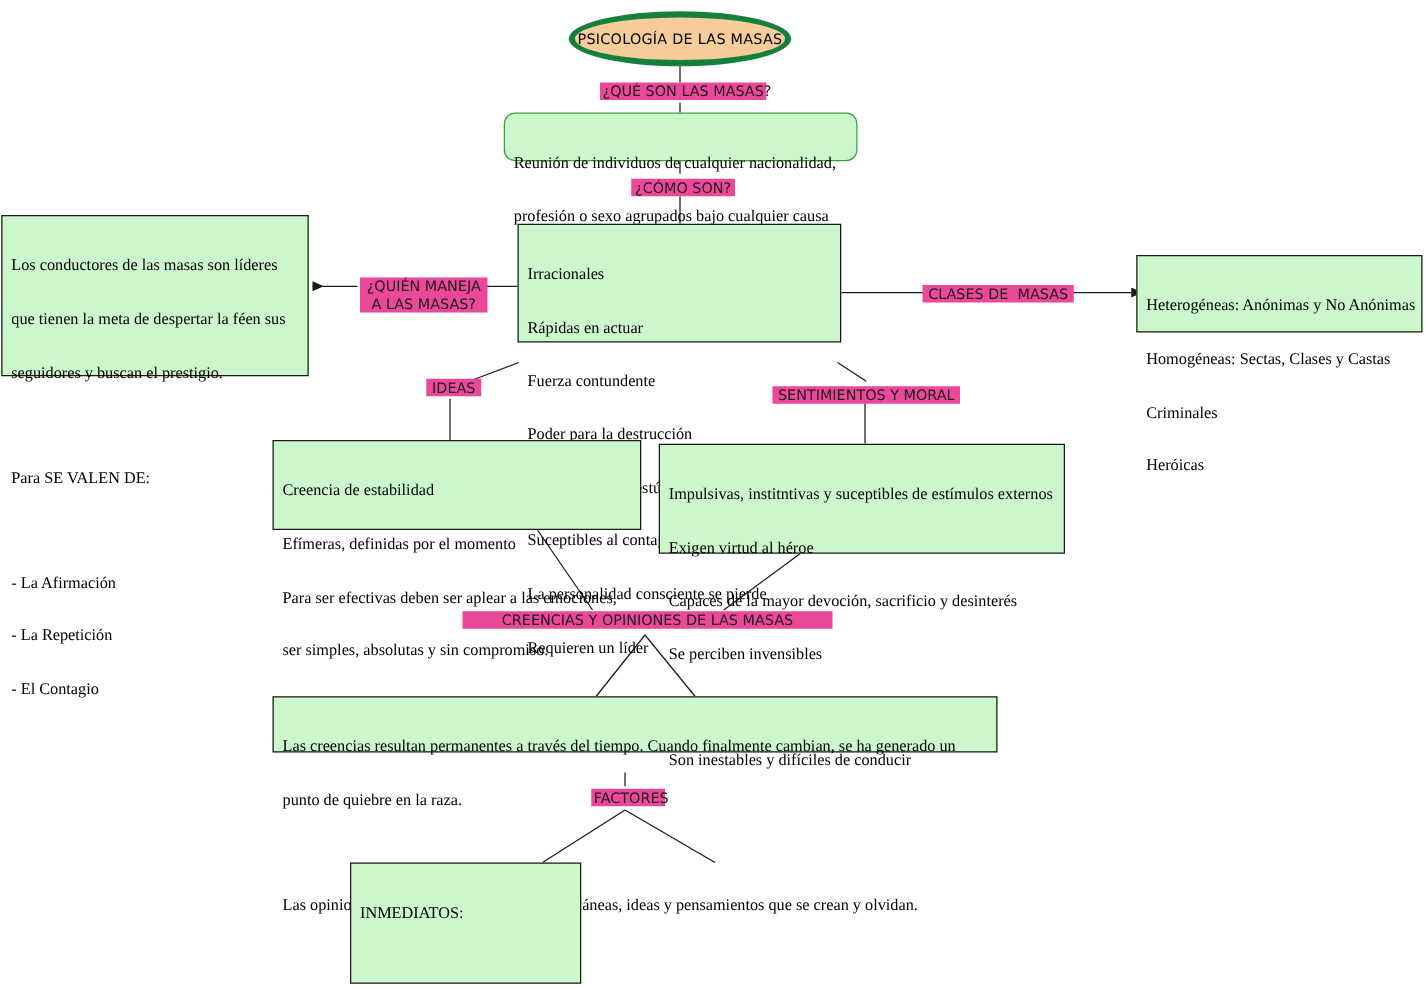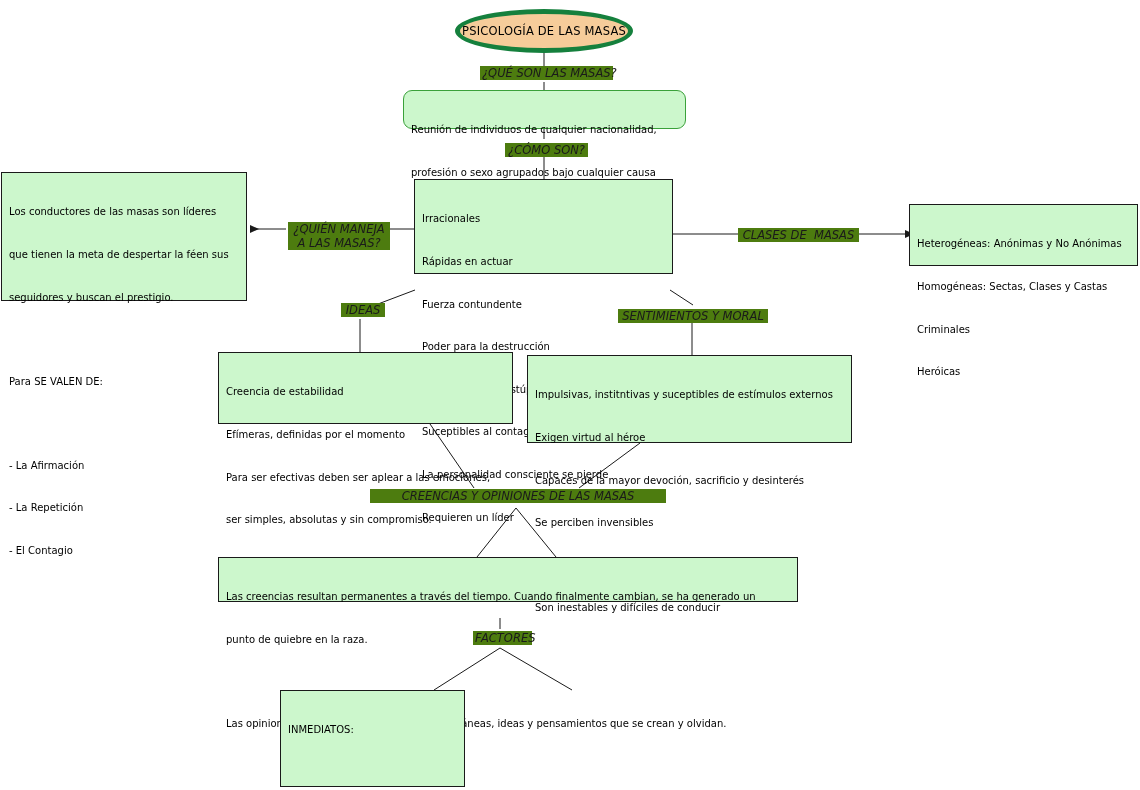--- a/index.html
+++ b/index.html
@@ -23,25 +23,26 @@
     top: 0;
     width: 1140px;
     height: 790px;
     pointer-events: none;
   }
   .node {
     position: absolute;
     box-sizing: border-box;
     background: #ccf7cc;
     border: 1px solid #1a1a1a;
-    font-size: 10px;
+    font-size: 13px;
     line-height: 14.2px;
     color: #000000;
     padding: 4px 6px 4px 7px;
     white-space: pre;
+    font-family: Liberation Serif, serif;
   }
   .node.rounded {
     border: 1px solid #3aa13a;
     border-radius: 9px;
     background: #ccf7cc;
   }
   .node .line {
     display: block;
     white-space: pre;
   }
@@ -59,26 +60,25 @@
     align-items: center;
     justify-content: center;
     font-size: 11.5px;
     color: #000000;
     letter-spacing: 0.2px;
   }
   .edge-label {
     position: absolute;
     font-size: 11.5px;
     color: #1a1a1a;
-    background: #4d7c0f;
+    background: #ec4899;
     white-space: pre;
     text-align: center;
     line-height: 14px;
     padding: 0 2px;
-    font-style: italic;
   }
 </style>
 </head>
 <body>
 
 <div id="canvas">
 
   <svg id="edges" viewBox="0 0 1140 790">
     <defs>
       <marker id="arrow-left" markerWidth="10" markerHeight="8" refX="9" refY="4" orient="auto" markerUnits="userSpaceOnUse">

